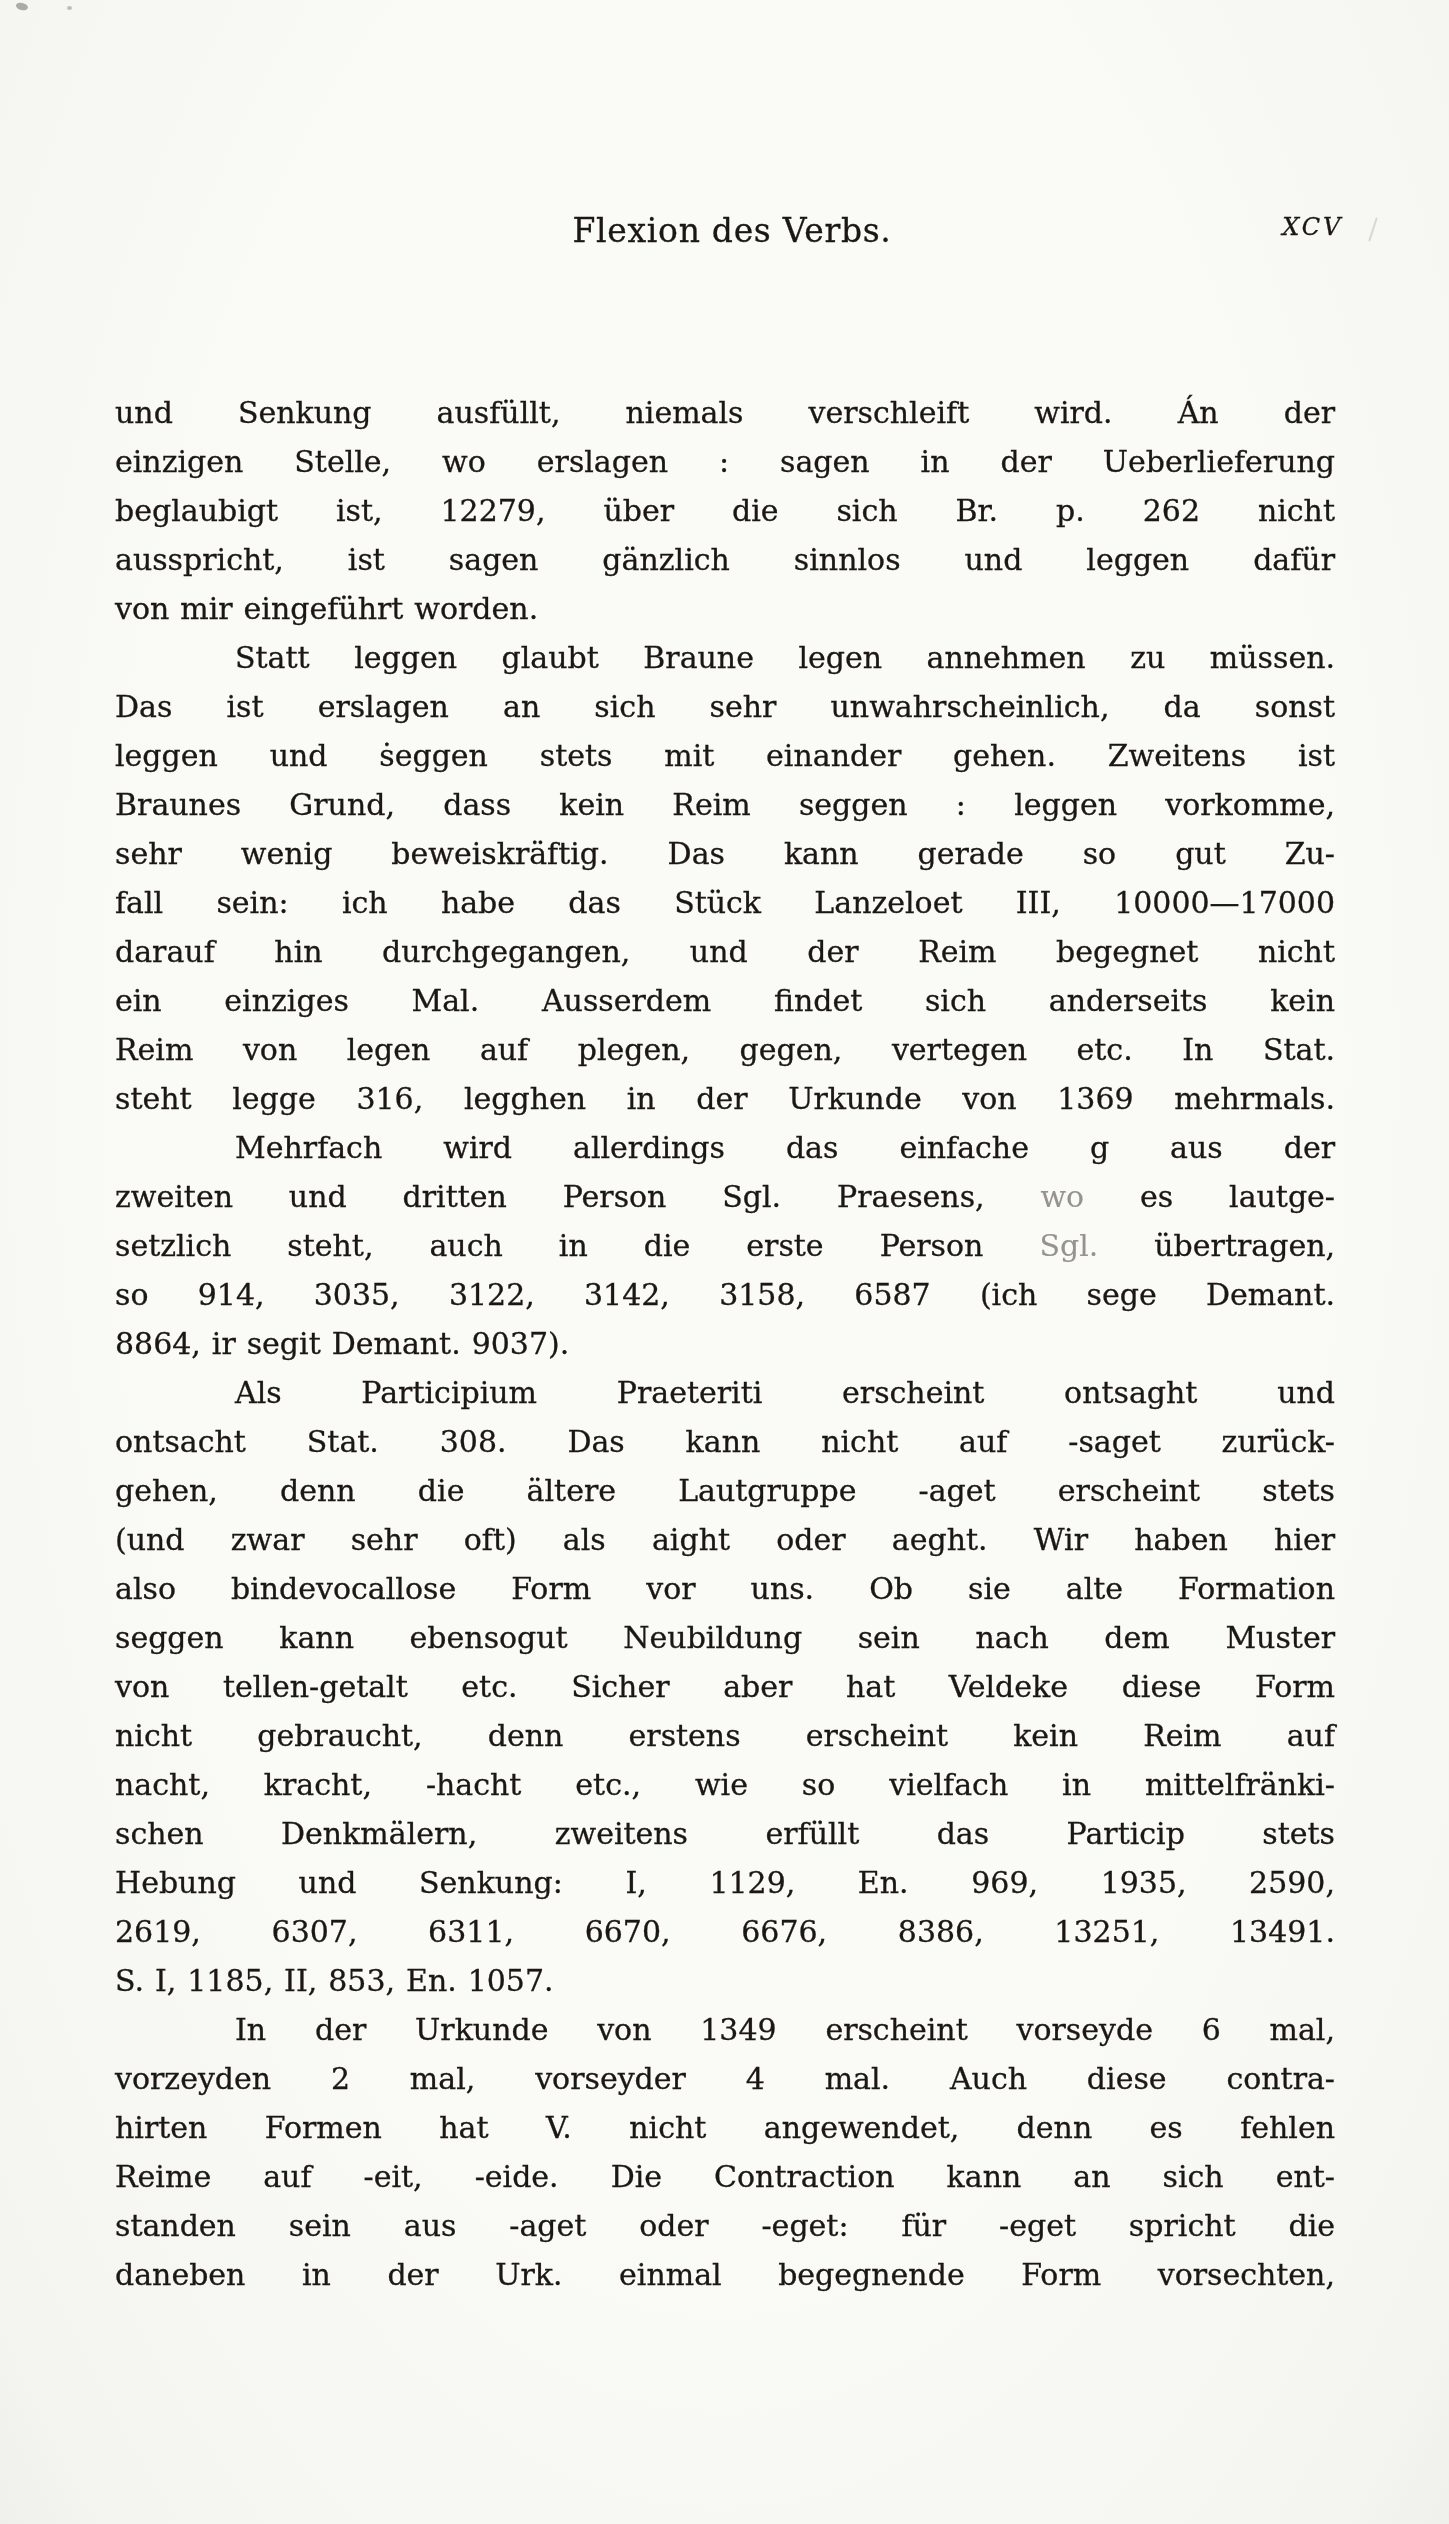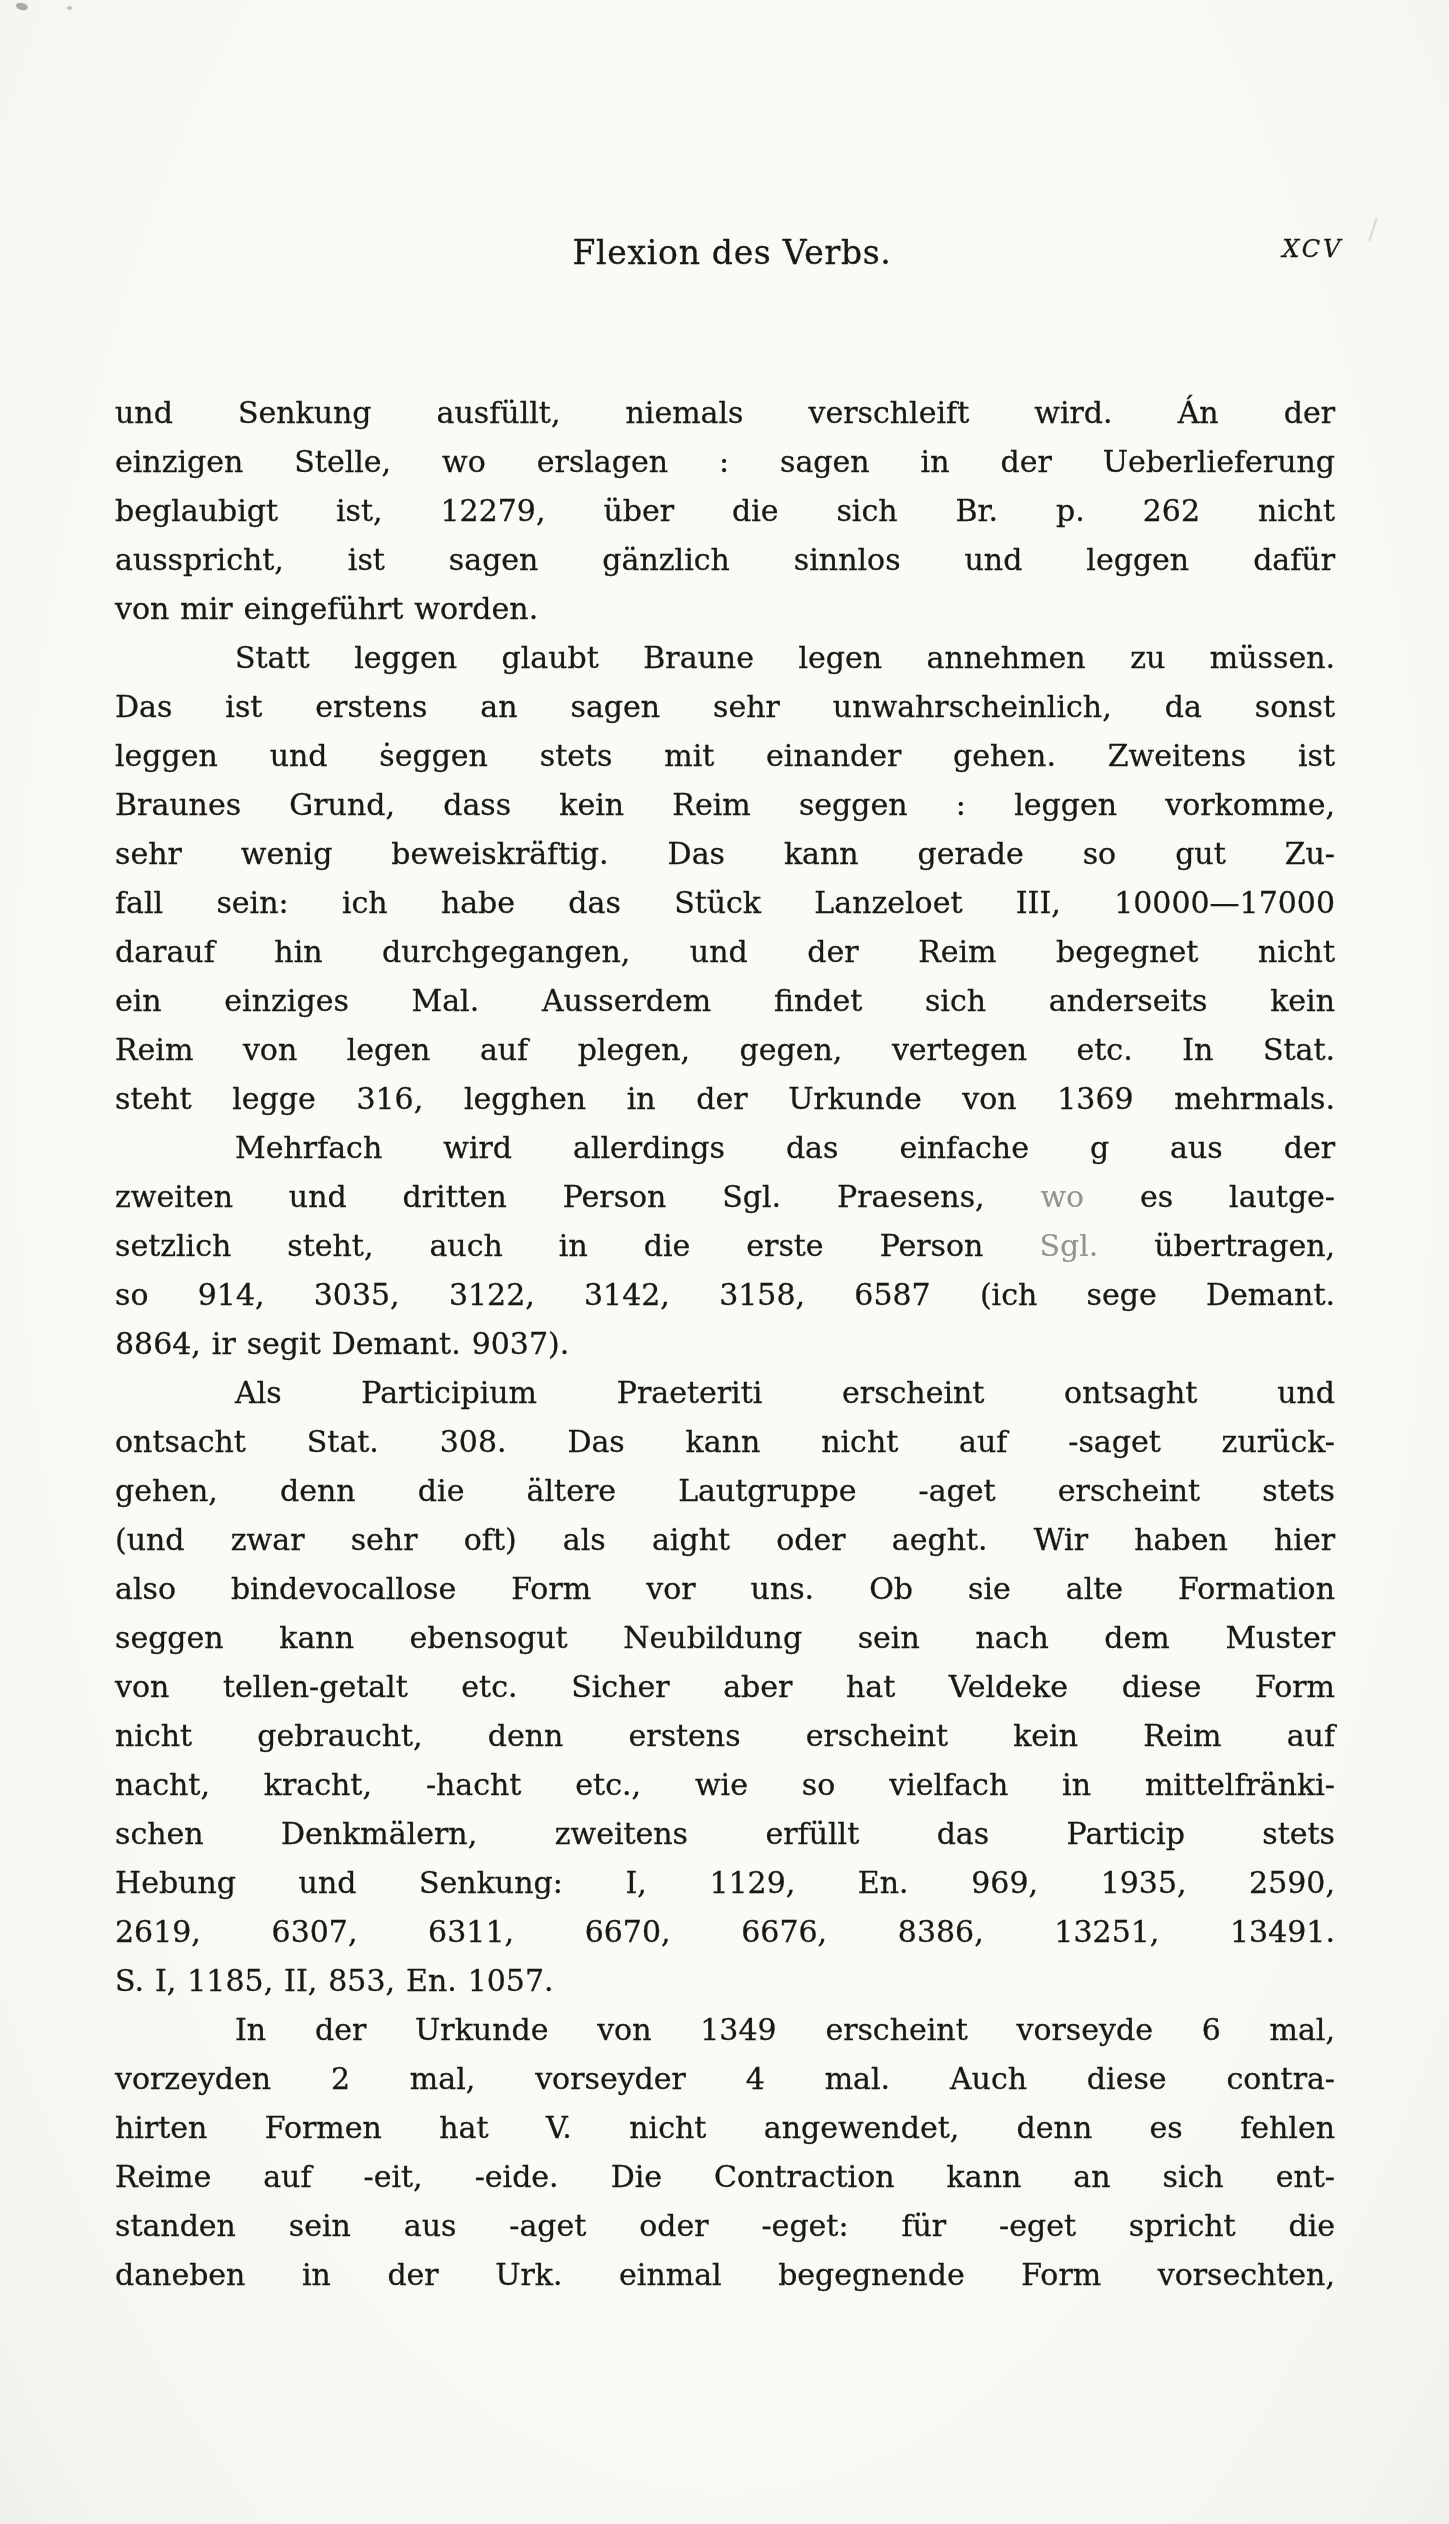--- a/index.html
+++ b/index.html
@@ -6,21 +6,21 @@
   .page{
     position:relative;
     width:1450px;height:2525px;
     background:radial-gradient(ellipse at 50% 42%, #fafaf7 55%, #f4f4f0 92%, #efefeb 100%);
     overflow:hidden;
     font-family:"DejaVu Serif","Liberation Serif",serif;
     color:#1b1713;
     -webkit-text-stroke:0.3px #1b1713;
   }
   .running-header{
-    position:absolute;left:115px;right:101px;top:209px;height:51px;margin-top:22px;
+    position:absolute;left:115px;right:101px;top:209px;height:51px;
   }
   .running-title{
     position:absolute;left:0;right:0;top:0;
     text-align:center;
     font-size:33px;line-height:43px;
     letter-spacing:0.7px;
   }
   .page-number{
     position:absolute;right:5.8px;top:-2.9px;
     font-size:24px;line-height:43px;
@@ -64,21 +64,21 @@
   <div class="page-body">
       <div>
         <div class="line"><span>und Senkung ausfüllt, niemals verschleift wird. Án der</span></div>
         <div class="line"><span>einzigen Stelle, wo </span><span class="it">erslagen</span><span> : </span><span class="it">sagen</span><span> in der Ueberlieferung</span></div>
         <div class="line"><span>beglaubigt ist, 12279, über die sich Br. p. 262 nicht</span></div>
         <div class="line"><span>ausspricht, ist </span><span class="it">sagen</span><span> gänzlich sinnlos und </span><span class="it">leggen</span><span> dafür</span></div>
         <div class="line end"><span>von mir eingeführt worden.</span></div>
       </div>
       <div>
         <div class="line indent"><span>Statt </span><span class="it">leggen</span><span> glaubt Braune </span><span class="it">legen</span><span> annehmen zu müssen.</span></div>
-        <div class="line"><span>Das ist erstens an sagen sehr unwahrscheinlich, da sonst</span></div>
+        <div class="line"><span>Das ist erslagen an sich sehr unwahrscheinlich, da sonst</span></div>
         <div class="line"><span class="it">leggen</span><span> und </span><span class="it">ṡeggen</span><span> stets mit einander gehen. Zweitens ist</span></div>
         <div class="line"><span>Braunes Grund, dass kein Reim </span><span class="it">seggen</span><span> : </span><span class="it">leggen</span><span> vorkomme,</span></div>
         <div class="line"><span>sehr wenig beweiskräftig. Das kann gerade so gut Zu-</span></div>
         <div class="line"><span>fall sein: ich habe das Stück Lanzeloet III, 10000—17000</span></div>
         <div class="line"><span>darauf hin durchgegangen, und der Reim begegnet nicht</span></div>
         <div class="line"><span>ein einziges Mal. Ausserdem findet sich anderseits kein</span></div>
         <div class="line"><span>Reim von </span><span class="it">legen</span><span> auf </span><span class="it">plegen</span><span>, </span><span class="it">gegen</span><span>, </span><span class="it">vertegen</span><span> etc. In Stat.</span></div>
         <div class="line"><span>steht </span><span class="it">legge</span><span> 316, </span><span class="it">legghen</span><span> in der Urkunde von 1369 mehrmals.</span></div>
       </div>
       <div>

